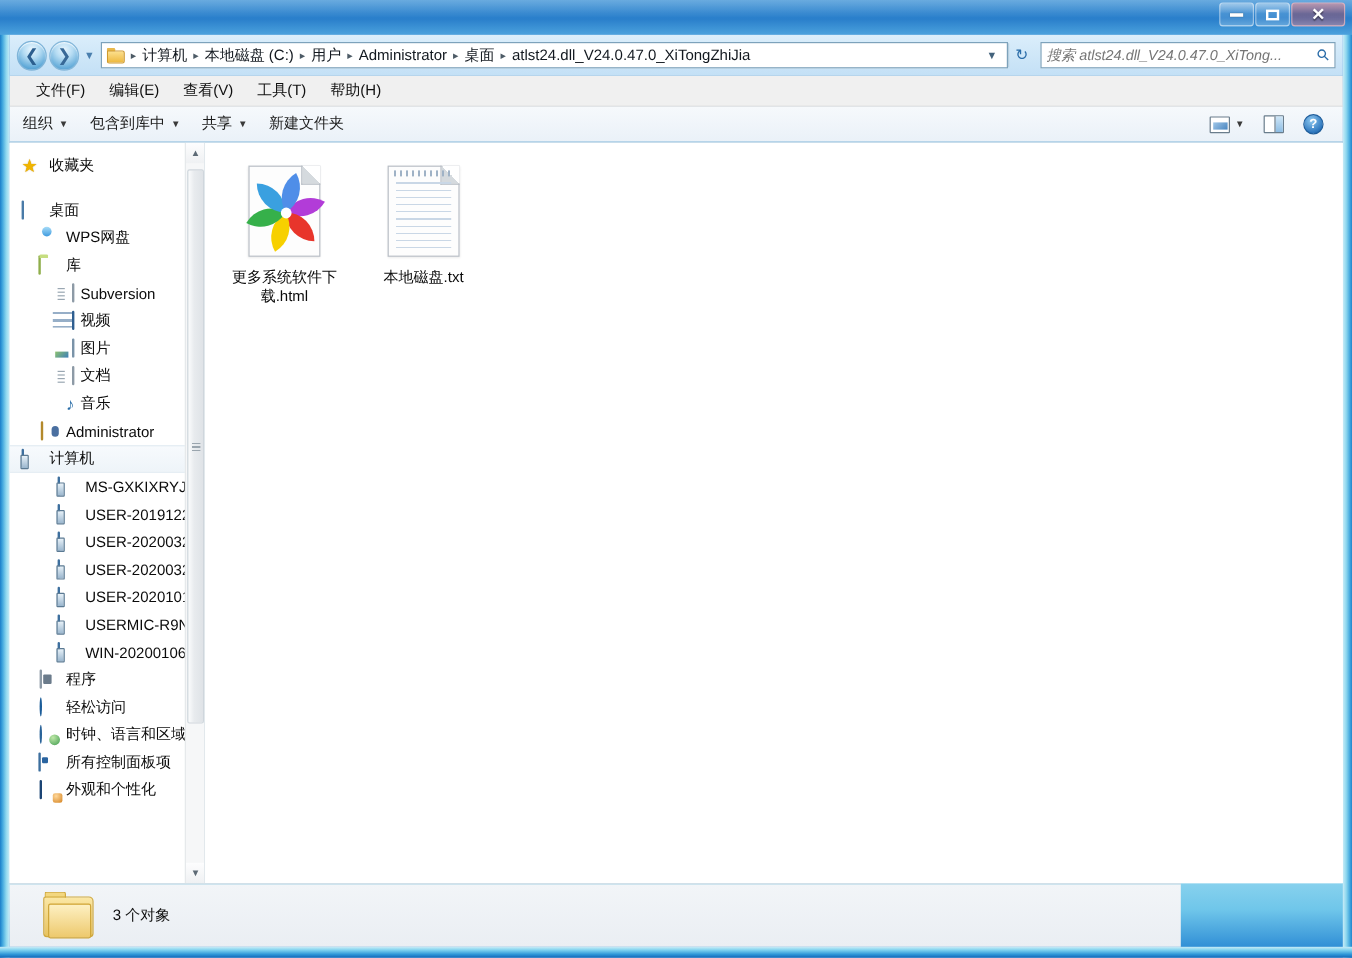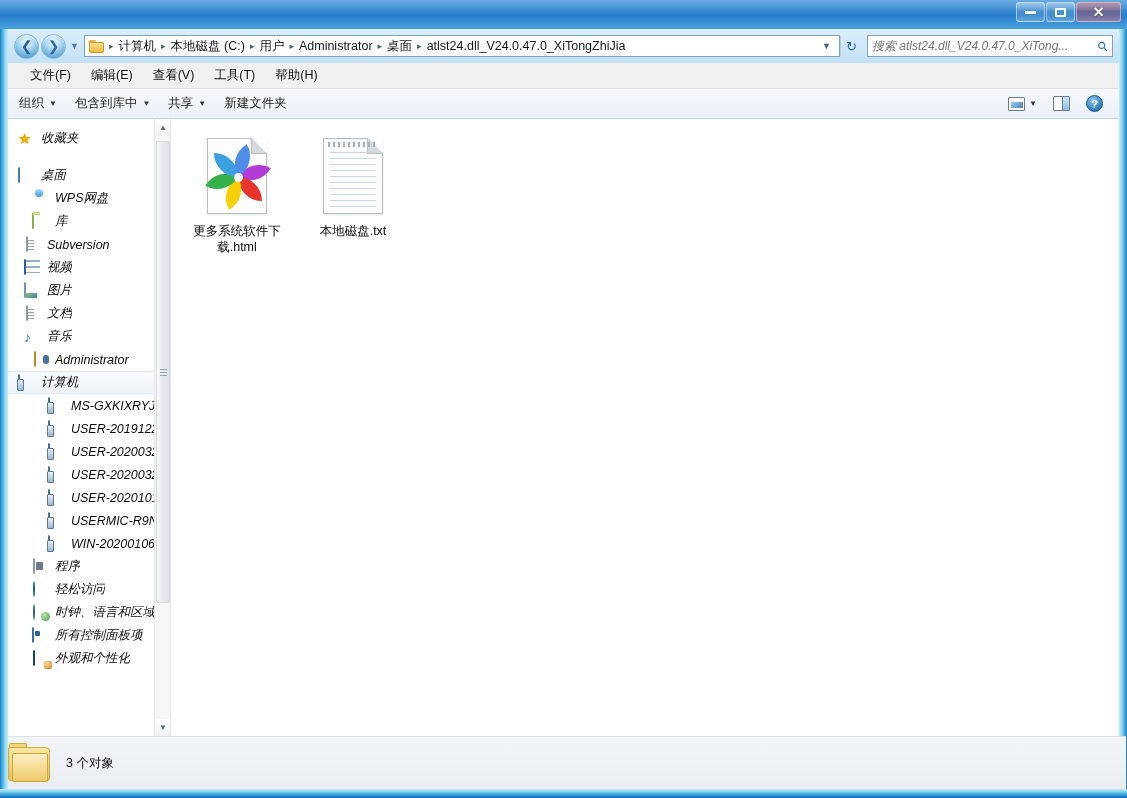--- a/index.html
+++ b/index.html
@@ -157,24 +157,24 @@
   }
   .tree-row {
     display: flex; align-items: center; height: 23px;
     padding-left: 6px; white-space: nowrap; cursor: default;
     font-size: 12.5px; color: #0b0b0b;
   }
   .tree-row.selected {
     background: linear-gradient(180deg,#f7fafd,#eef4f9);
     border-top: 1px solid #e0eaf2; border-bottom: 1px solid #e0eaf2;
   }
-  .tree-row .lbl { overflow: hidden; text-overflow: clip; font-style: italic; }
+  .tree-row .lbl { overflow: hidden; text-overflow: clip; }
   .ind-0 { padding-left: 10px; }
   .ind-1 { padding-left: 24px; }
-  .ind-2 { padding-left: 16px; }
+  .ind-2 { padding-left: 36px; text-align: right; }
   .ind-3 { padding-left: 40px; }
   .tico { width: 18px; height: 16px; margin-right: 5px; flex: 0 0 auto; position: relative; }
 
   
   .ic-star { color:#f0b400; font-size:15px; line-height:16px; text-shadow:0 0 1px #b07e00; }
   .ic-desktop { width:17px;height:14px;background:linear-gradient(180deg,#cfe6f8,#6aa8d8);
     border:1px solid #4a7ba8; border-radius:1px; margin-top:1px;}
   .ic-cloud { width:17px;height:12px;margin-top:2px;border-radius:7px 7px 5px 5px;
     background:linear-gradient(180deg,#8fd0f5,#2e90d9);}
   .ic-cloud:before{content:"";position:absolute;left:3px;top:-2px;width:8px;height:8px;border-radius:50%;
@@ -300,24 +300,24 @@
     background:#fff; border-radius:50%; z-index:5;
   }
   
   .txt-lines { position:absolute; left:6px; top:8px; right:6px; bottom:6px;
     background: repeating-linear-gradient(180deg, transparent 0 5px, #c9d7e6 5px 6px); }
   .txt-top { position:absolute; left:4px; top:3px; right:4px; height:5px;
     background: repeating-linear-gradient(90deg, #9fb2c6 0 2px, transparent 2px 5px); }
 
   
   #statusbar {
-    position: absolute; left: 8px; top: 736px; width: 1118px; height: 53px;
+    position: absolute; left: 8px; top: 736px; width: 976px; height: 53px;
     background: linear-gradient(180deg,#f2f5f8 0%, #eaeef3 100%);
     border-top: 1px solid #d9e0e6;
-    display: flex; align-items: center; padding-left: 0;
+    display: flex; align-items: center; padding-left: 28px;
   }
   #status-folder { width: 44px; height: 40px; position: relative; margin-right: 14px; }
   #status-folder .sf-back {
     position:absolute; left:0; top:4px; width:42px; height:34px; border-radius:2px 4px 3px 3px;
     background: linear-gradient(180deg,#fbe7a4,#e8c35f);
     border: 1px solid #d0a93f;
   }
   #status-folder .sf-tab {
     position:absolute; left:1px; top:0px; width:18px; height:6px; border-radius:2px 2px 0 0;
     background:#f3d77f; border:1px solid #d0a93f; border-bottom:0;

